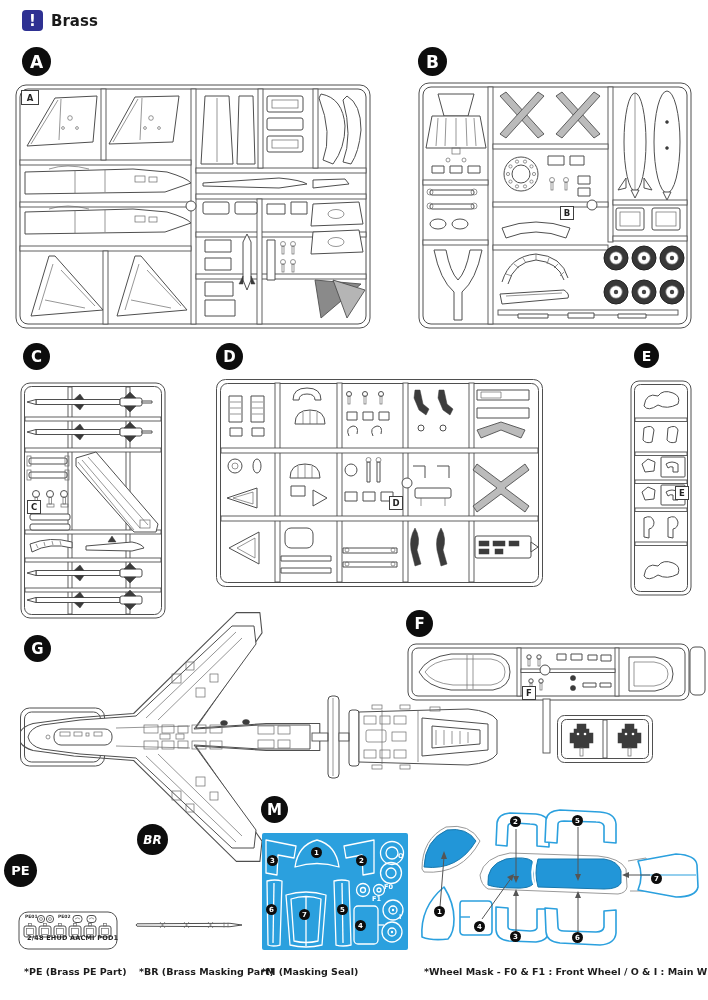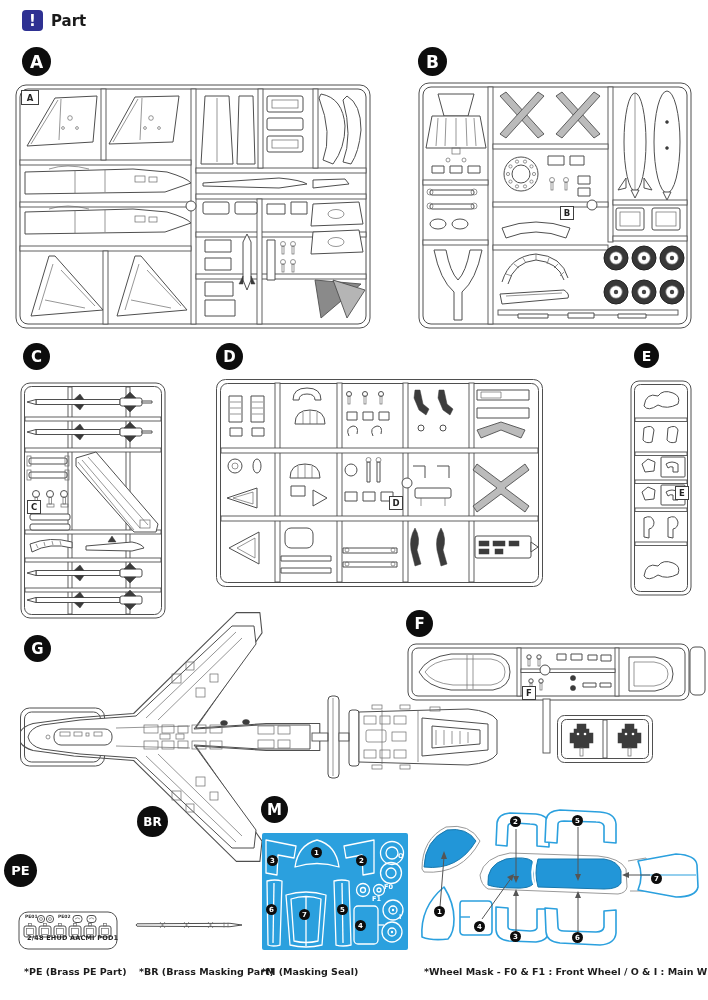--- a/index.html
+++ b/index.html
@@ -44,31 +44,31 @@
   .gy{fill:none;stroke:#9a9a9a;stroke-width:1;}
   .ar{stroke:#555;stroke-width:1;fill:none;}
   .ah{fill:#555;}
 </style>
 </head>
 <body>
 
 <div class="stage">
 
   <div class="hdr-icon">!</div>
-  <div class="hdr-title">Part</div>
+  <div class="hdr-title">Brass</div>
 
   <div class="badge b29" style="left:22px;top:47px;">A</div>
   <div class="badge b29" style="left:418px;top:47px;">B</div>
   <div class="badge b27" style="left:23px;top:343px;">C</div>
   <div class="badge b27" style="left:216px;top:343px;">D</div>
   <div class="badge b25" style="left:634px;top:343px;">E</div>
   <div class="badge b27" style="left:406px;top:610px;">F</div>
   <div class="badge b27" style="left:24px;top:635px;">G</div>
   <div class="badge b33" style="left:4px;top:854px;">PE</div>
-  <div class="badge b31" style="left:137px;top:806px;">BR</div>
+  <div class="badge b31" style="left:137px;top:824px;font-style:italic;">BR</div>
   <div class="badge b27" style="left:261px;top:796px;">M</div>
 
   <svg style="left:15px;top:84px;" width="357" height="246" viewBox="0 0 357 246">
     <rect x="1" y="1" width="354" height="243" rx="10" class="ln"></rect>
     <rect x="5" y="5" width="346" height="235" rx="8" class="ln"></rect>
     <rect x="176" y="5" width="5" height="235" class="rn"></rect>
     <rect x="5" y="76" width="171" height="5" class="rn"></rect>
     <rect x="5" y="118" width="171" height="5" class="rn"></rect>
     <rect x="5" y="162" width="171" height="5" class="rn"></rect>
     <rect x="86" y="5" width="5" height="71" class="rn"></rect>

